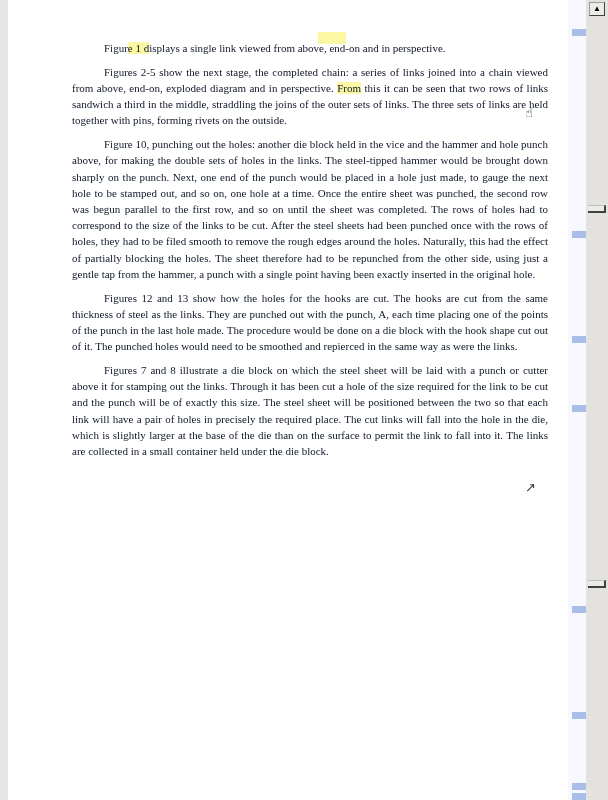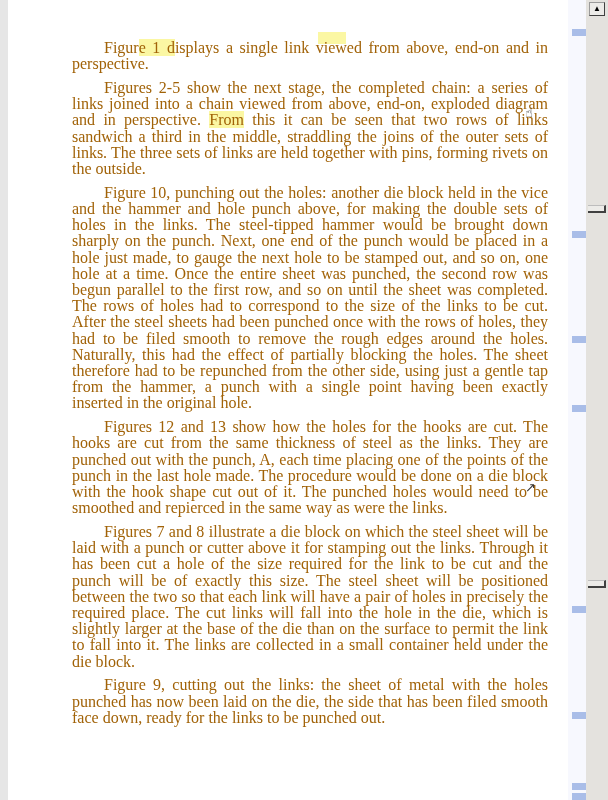--- a/index.html
+++ b/index.html
@@ -10,21 +10,21 @@
   }
   .left-edge {
     position:absolute; left:0; top:0; width:8px; height:800px;
     background:#e6e6e6;
   }
   .page {
     position:absolute; left:8px; top:0; width:560px; height:800px; background:#fff;
   }
   .text {
     position:absolute; left:64px; top:40px; width:476px;
-    font-size:16px; line-height:16.2px; color:#a16207;
+    font-size:11px; line-height:16.2px; color:#0f172a;
     text-align:justify;
   }
   .text p { margin:0 0 7.6px 0; text-indent:32px; }
   .hl { background:#fbf7a3; }
   .hl-box {
     position:absolute; background:#fbf7a3;
   }
   .minimap {
     position:absolute; left:568px; top:0; width:18px; height:800px; background:#f7f8fe;
   }
@@ -54,21 +54,20 @@
 
 <div class="page">
   <div class="hl-box" style="left:310px; top:32px; width:28px; height:12px;"></div>
 
   <div class="text">
     <p><span>Figur</span><span class="hl">e 1 d</span><span>isplays a single link viewed from above, end-on and in perspective.</span></p>
     <p><span>Figures 2-5 show the next stage, the completed chain: a series of links joined into a chain viewed from above, end-on, exploded diagram and in perspective. </span><span class="hl">From</span><span> this it can be seen that two rows of links sandwich a third in the middle, straddling the joins of the outer sets of links. The three sets of links are held together with pins, forming rivets on the outside.</span></p>
     <p>Figure 10, punching out the holes: another die block held in the vice and the hammer and hole punch above, for making the double sets of holes in the links. The steel-tipped hammer would be brought down sharply on the punch. Next, one end of the punch would be placed in a hole just made, to gauge the next hole to be stamped out, and so on, one hole at a time. Once the entire sheet was punched, the second row was begun parallel to the first row, and so on until the sheet was completed. The rows of holes had to correspond to the size of the links to be cut. After the steel sheets had been punched once with the rows of holes, they had to be filed smooth to remove the rough edges around the holes. Naturally, this had the effect of partially blocking the holes. The sheet therefore had to be repunched from the other side, using just a gentle tap from the hammer, a punch with a single point having been exactly inserted in the original hole.</p>
     <p>Figures 12 and 13 show how the holes for the hooks are cut. The hooks are cut from the same thickness of steel as the links. They are punched out with the punch, A, each time placing one of the points of the punch in the last hole made. The procedure would be done on a die block with the hook shape cut out of it. The punched holes would need to be smoothed and repierced in the same way as were the links.</p>
     <p>Figures 7 and 8 illustrate a die block on which the steel sheet will be laid with a punch or cutter above it for stamping out the links. Through it has been cut a hole of the size required for the link to be cut and the punch will be of exactly this size. The steel sheet will be positioned between the two so that each link will have a pair of holes in precisely the required place. The cut links will fall into the hole in the die, which is slightly larger at the base of the die than on the surface to permit the link to fall into it. The links are collected in a small container held under the die block.</p>
-    <p>Figure 9, cutting out the links: the sheet of metal with the holes punched has now been laid on the die, the side that has been filed smooth face down, ready for the links to be punched out.</p>
   </div>
 </div>
 
 <div class="cursor" style="left:525px; top:106px;">☝</div>
 <div class="cursor" style="left:525px; top:481px;">↗</div>
 
 <div class="minimap" id="minimap">
     <div class="mark" style="top: 29px;"></div>
     <div class="mark" style="top: 231px;"></div>
     <div class="mark" style="top: 336px;"></div>

